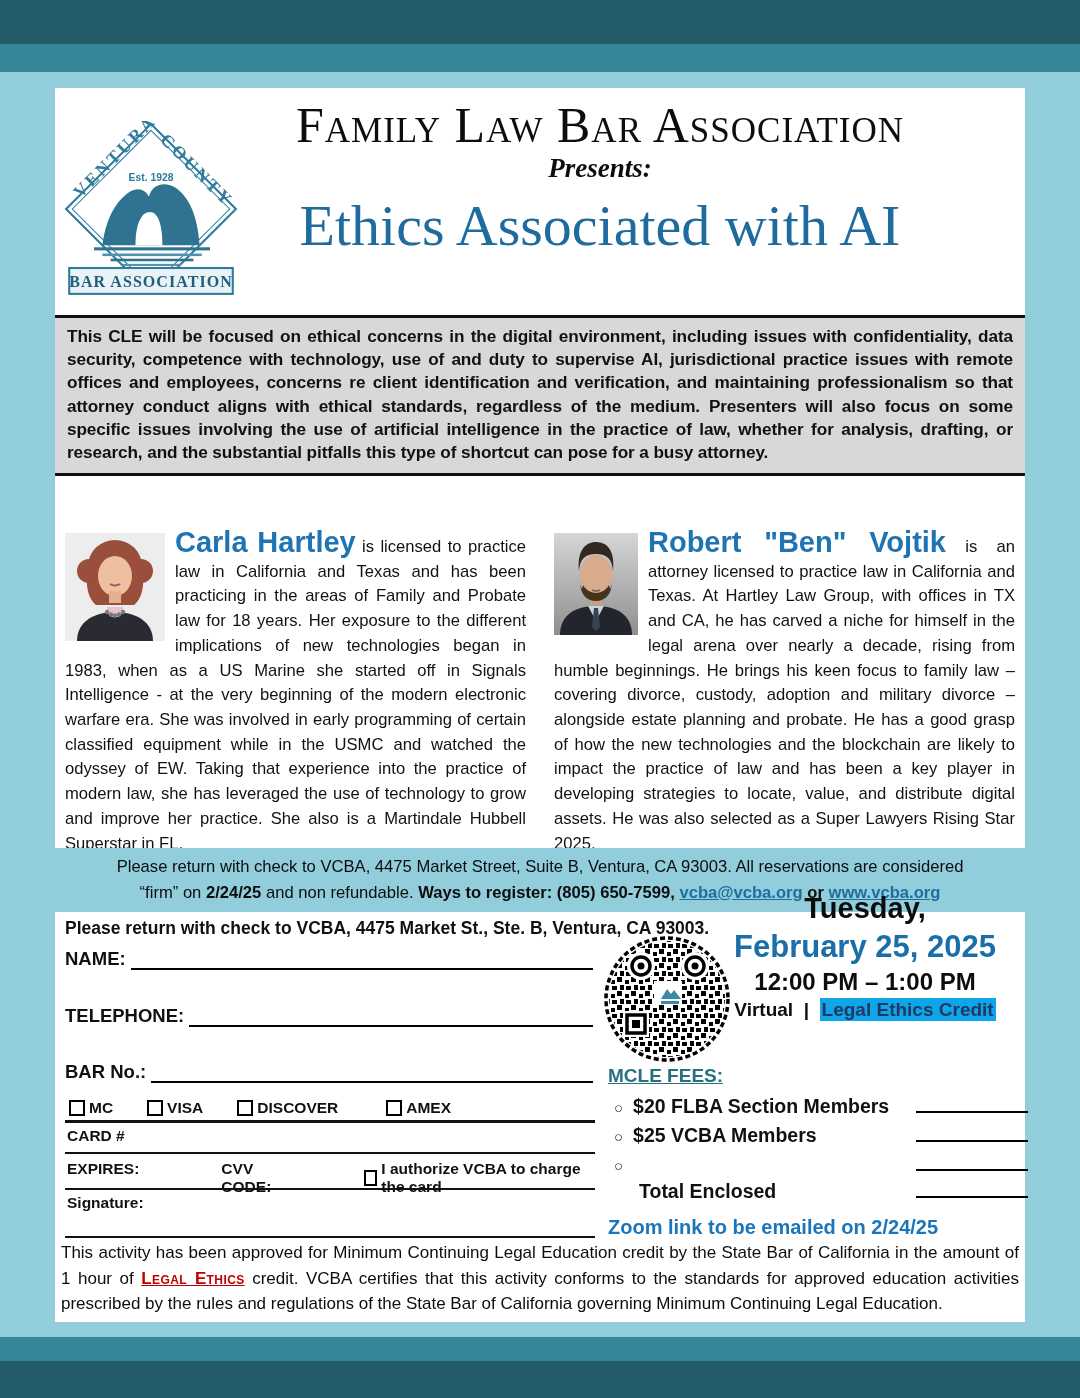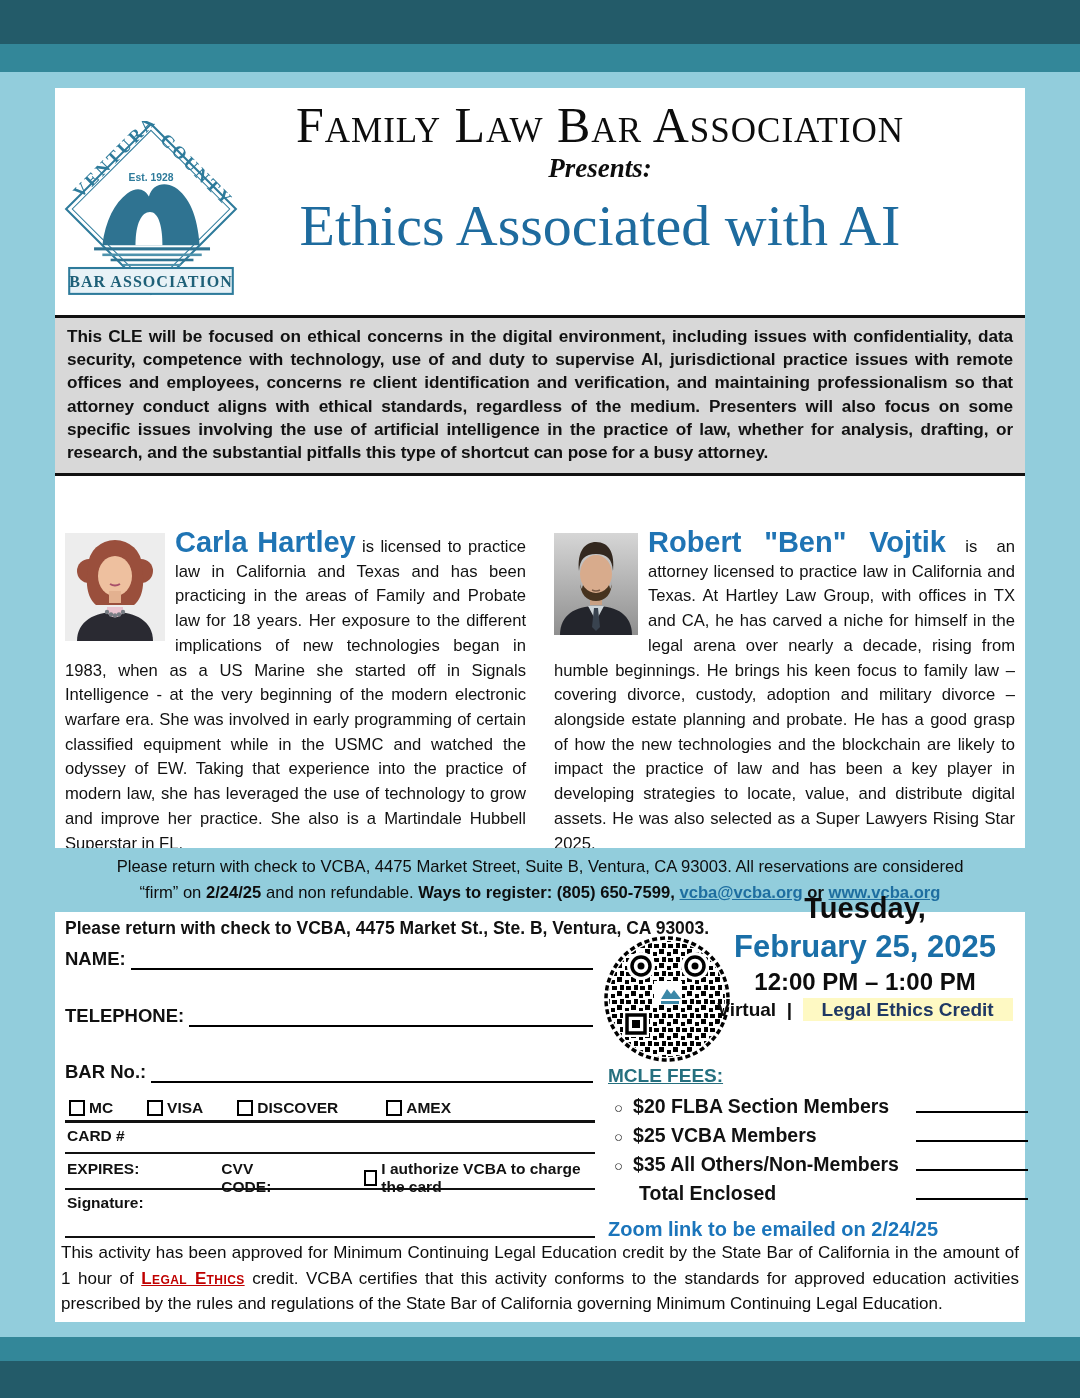--- a/index.html
+++ b/index.html
@@ -62,21 +62,21 @@
   .row-exp .auth{margin-left:72px;display:flex;align-items:center;}
   .row-sig{border-top:2px solid #111;border-bottom:2px solid #111;height:50px;padding:4px 0 0 2px;}
 
   
   .qr{position:absolute;top:847px;left:548px;width:128px;height:128px;}
   .event{position:absolute;top:804px;left:640px;width:340px;text-align:center;}
   .event-day{font-weight:bold;font-size:29px;color:#0d0d0d;}
   .event-date{font-weight:bold;font-size:31px;color:#1a6fa8;margin-top:4px;white-space:nowrap;}
   .event-time{font-weight:bold;font-size:24px;color:#0d0d0d;margin-top:3px;}
   .event-credit{font-weight:bold;font-size:19px;color:#0d0d0d;margin-top:3px;}
-  .hl{background:#fef9c3;color:#1f3864;padding:1px 19px;}
+  .hl{background:#0ea5e9;color:#1f3864;padding:1px 2px;}
 
   .fees{position:absolute;top:977px;left:553px;width:420px;}
   .fees-heading{color:#26707f;font-weight:bold;font-size:19px;text-decoration:underline;margin-bottom:6px;}
   .fee-row{display:flex;align-items:baseline;font-weight:bold;font-size:19.5px;margin:4px 0;}
   .fee-bullet{font-size:15px;color:#333;margin:0 10px 0 6px;}
   .fee-rule{width:112px;border-bottom:2.5px solid #000;height:18px;margin-left:auto;}
   .fee-total{margin-left:31px;}
   .zoom-note{margin-top:13px;color:#1b75bb;font-weight:bold;font-size:20px;}
 
   
@@ -270,21 +270,20 @@
         <span>$20 FLBA Section Members</span>
         <span class="fee-rule"></span>
       </div>
       <div class="fee-row">
         <span class="fee-bullet">○</span>
         <span>$25 VCBA Members</span>
         <span class="fee-rule"></span>
       </div>
       <div class="fee-row">
         <span class="fee-bullet">○</span>
-        <span>$35 All Others/Non-Members</span>
         <span class="fee-rule"></span>
       </div>
       <div class="fee-row">
         <span class="fee-total">Total Enclosed</span>
         <span class="fee-rule"></span>
       </div>
       <div class="zoom-note">Zoom link to be emailed on 2/24/25</div>
     </div>
 
     <div class="footer-para"><span>This activity has been approved for Minimum Continuing Legal Education credit by the State Bar of California in the amount of 1 hour of </span><span class="legal-ethics">Legal Ethics</span><span> credit. VCBA certifies that this activity conforms to the standards for approved education activities prescribed by the rules and regulations of the State Bar of California governing Minimum Continuing Legal Education.</span></div>

